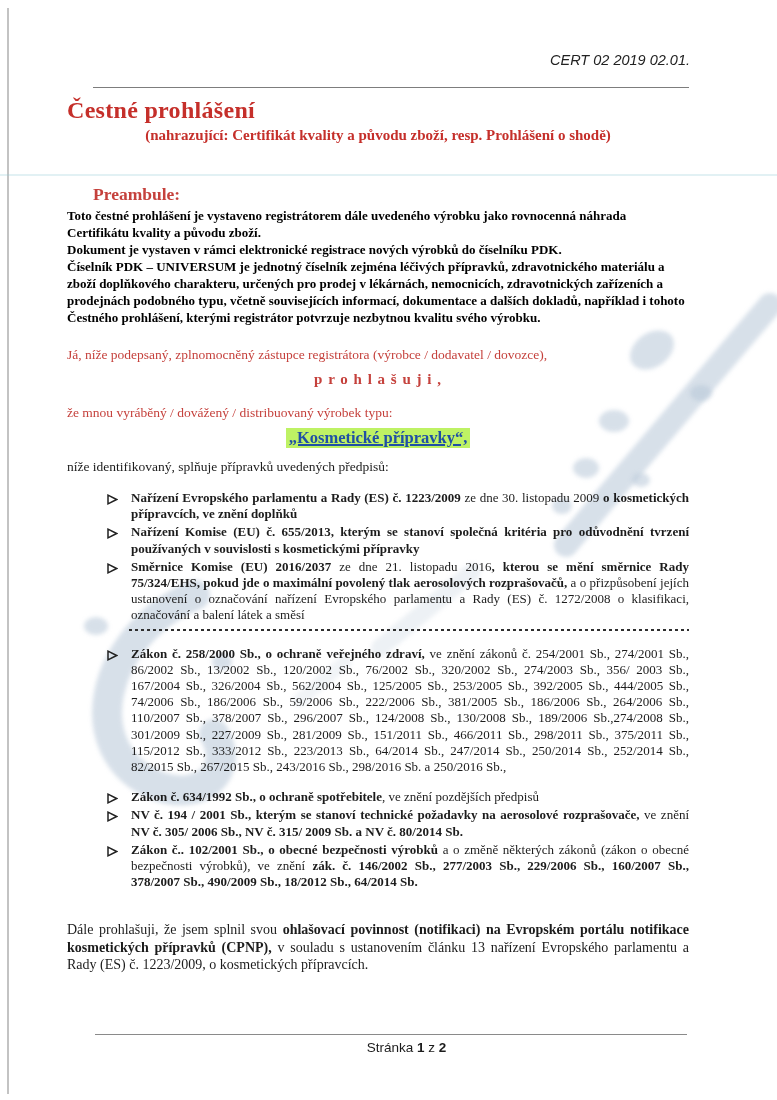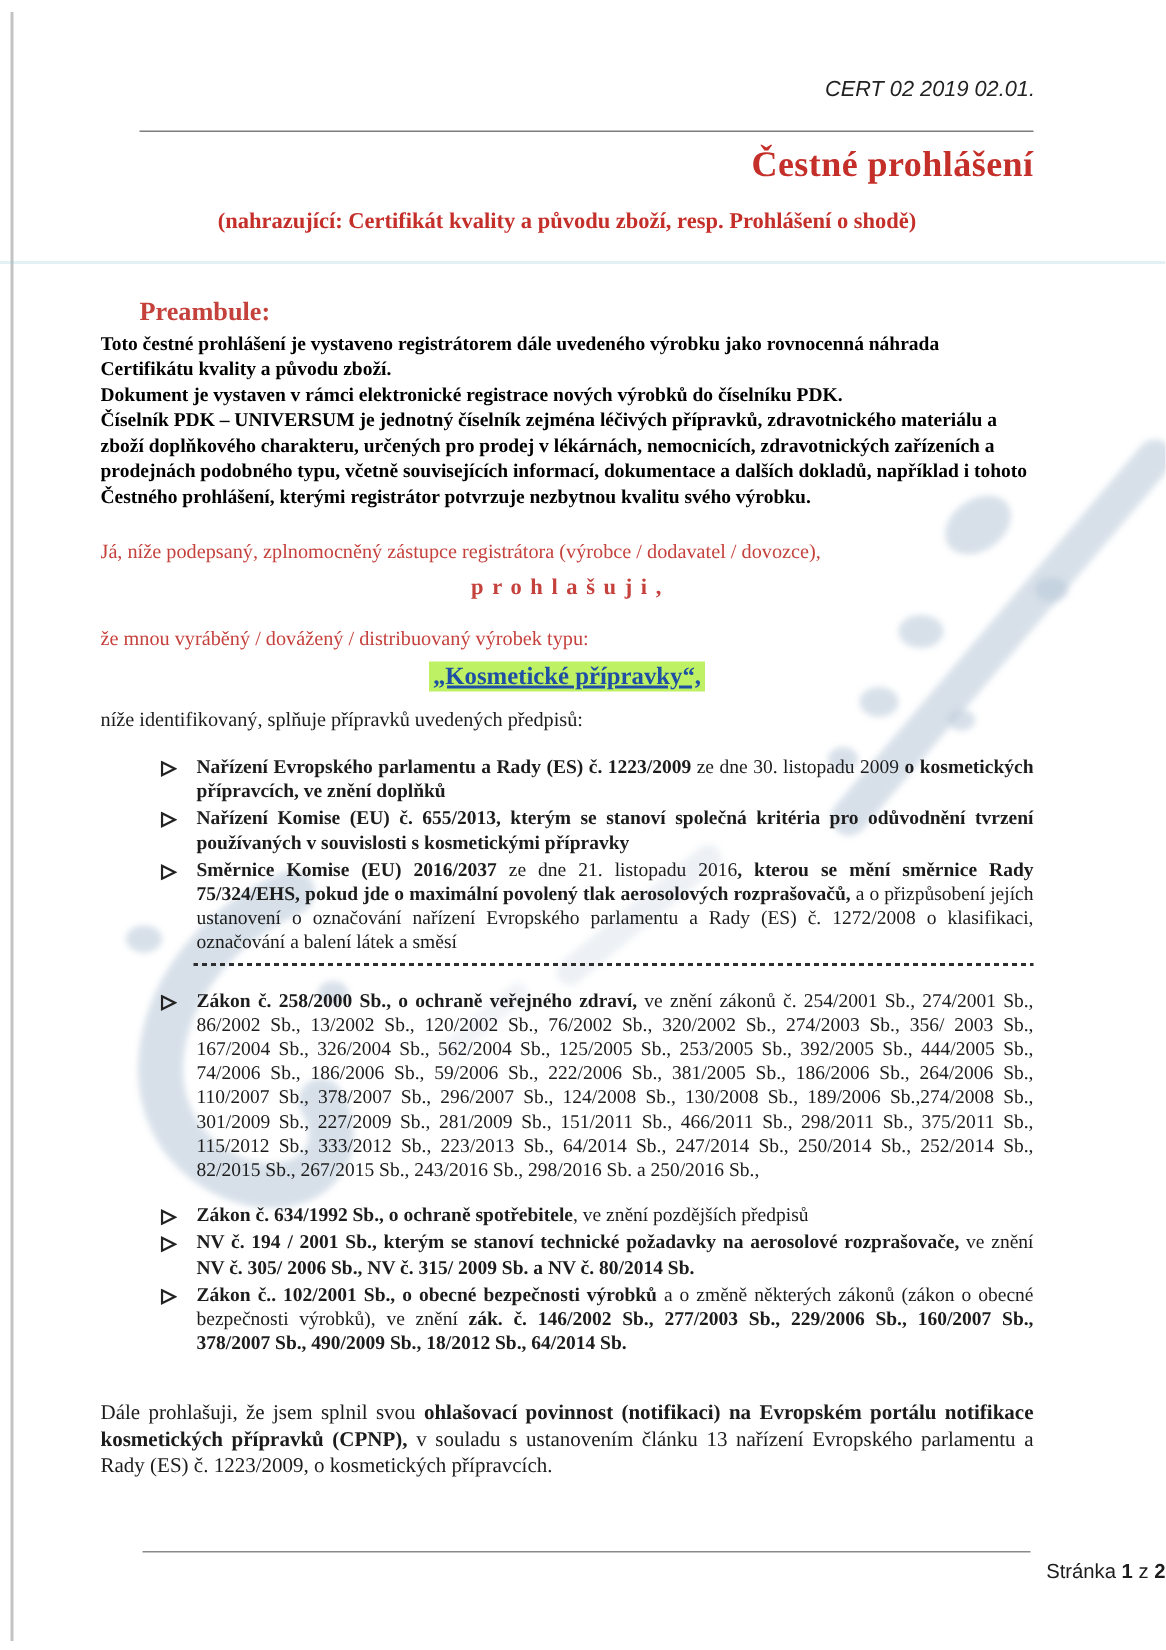--- a/index.html
+++ b/index.html
@@ -10,22 +10,22 @@
   .page{position:absolute;inset:0;}
   .scan-edge{position:absolute;left:7px;top:8px;height:1086px;width:2px;background:rgba(145,145,145,.55);}
   .artifact-line{position:absolute;left:0;right:0;top:174px;height:2px;background:rgba(150,205,215,.28);}
   .watermark{position:absolute;left:0;top:0;pointer-events:none;}
   .header-code{
     position:absolute;top:52px;right:87px;
     font-family:"Liberation Sans", sans-serif;font-style:italic;font-size:14.5px;color:#222;
   }
   .top-rule{position:absolute;top:87px;left:93px;right:88px;border-top:1.5px solid #7d7d7d;}
   .content{position:absolute;top:97px;left:67px;width:622px;}
-  .doc-title{margin:0;text-align:right;color:#c52f2a;font-weight:bold;font-size:24px;letter-spacing:.3px;}
-  .doc-subtitle{margin:16px 0 0;text-align:center;color:#c52f2a;font-weight:bold;font-size:15px;}
+  .doc-title{margin:0;text-align:left;color:#c52f2a;font-weight:bold;font-size:24px;letter-spacing:.3px;}
+  .doc-subtitle{margin:3px 0 0;text-align:center;color:#c52f2a;font-weight:bold;font-size:15px;}
   .preamble-heading{margin:40px 0 0 26px;color:#c5413c;font-weight:bold;font-size:17.5px;}
   .preamble-text{margin-top:2px;color:#000000;font-weight:bold;font-size:13px;line-height:17px;white-space:pre-line;}
   .decl-intro{margin-top:21px;color:#c5413c;font-size:13.5px;text-align:left;}
   .decl-verb{margin-top:8px;color:#c5413c;font-weight:bold;font-size:15px;text-align:center;letter-spacing:1px;}
   .decl-product-line{margin-top:17px;color:#c5413c;font-size:13.5px;}
   .product-type-wrap{margin-top:7px;text-align:center;}
   .product-type{
     display:inline-block;background:#bef264;color:#1f4fa5;font-weight:bold;font-size:16.5px;
     text-decoration:underline;text-decoration-thickness:1.5px;padding:0 3px;
   }
@@ -37,21 +37,21 @@
   .bullet-item.big{margin-bottom:14px;}
   .dashed-separator{
     margin:5px 0 5px 62px;height:2px;
     background:repeating-linear-gradient(90deg,#2e2e2e 0 3px,transparent 3px 6px);
   }
   .closing{margin-top:31px;font-size:14px;line-height:17.5px;text-align:justify;}
   .seg-b{font-weight:bold;}
   .seg-r{font-weight:normal;}
   .footer-rule{position:absolute;top:1034px;left:95px;right:90px;border-top:1.5px solid #8a8a8a;}
   .footer-text{
-    position:absolute;top:1040px;left:0;right:0;text-align:right;
+    position:absolute;top:1040px;left:0;right:0;text-align:center;
     font-family:"Liberation Sans", sans-serif;font-size:13.5px;color:#1c1c1c;padding-left:36px;
   }
 </style>
 </head>
 <body>
 
 <div class="page">
 
   <svg class="watermark" width="777" height="1100" viewBox="0 0 777 1100" aria-hidden="true">
     <defs>

